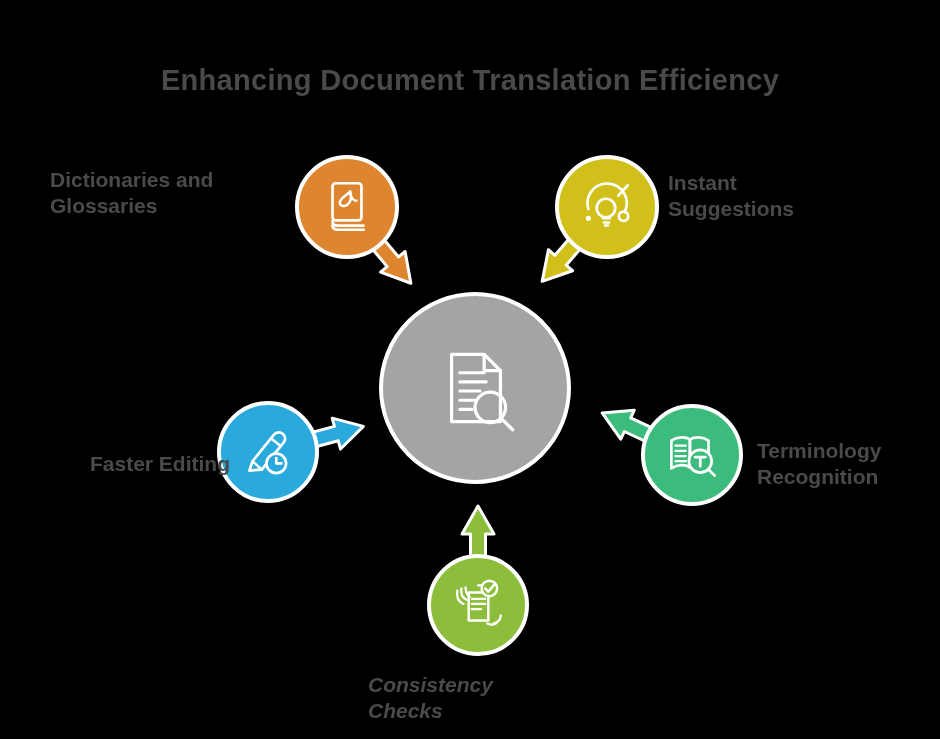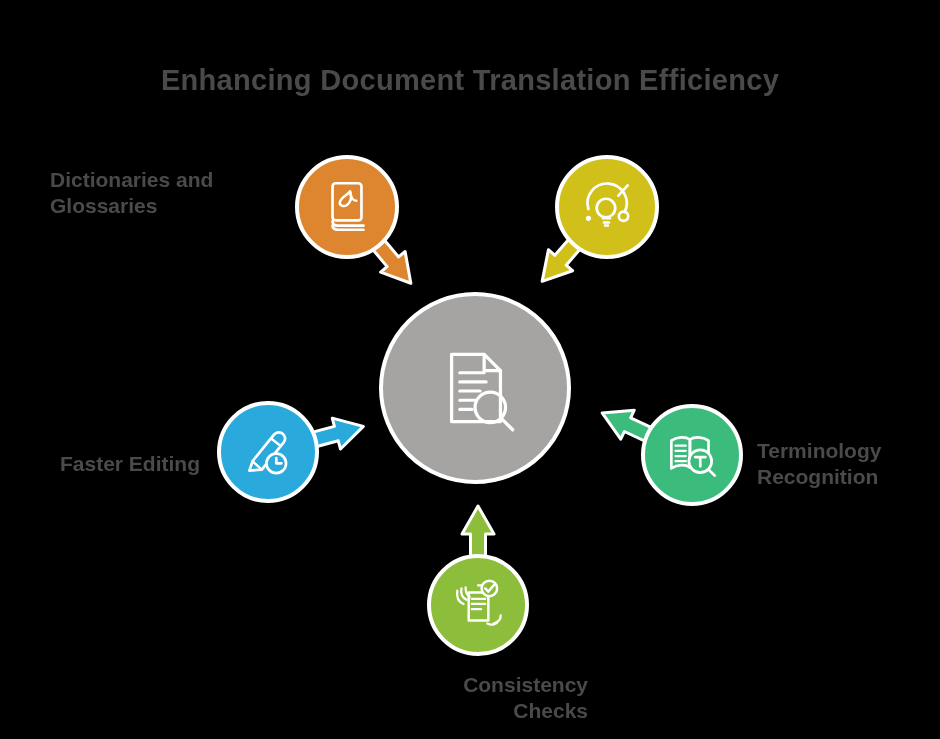--- a/index.html
+++ b/index.html
@@ -30,23 +30,23 @@
   .a-instant{left:590px;top:199px;transform:rotate(131deg);transform-origin:2px 25px;}
   .a-faster{left:288px;top:421px;transform:rotate(-15deg);transform-origin:2px 25px;}
   .a-term{left:669px;top:420px;transform:rotate(-155deg);transform-origin:2px 25px;}
   .a-consist{left:476px;top:557px;transform:rotate(-90deg);transform-origin:2px 25px;}
   .label{
     position:absolute;font-size:21px;line-height:1.24;font-weight:700;
     color:var(--text);white-space:pre-line;z-index:3;
   }
   .l-dict{left:50px;top:167px;width:232px;text-align:left;}
   .l-instant{left:668px;top:170px;width:220px;text-align:left;}
-  .l-faster{left:30px;top:451px;width:200px;text-align:center;}
+  .l-faster{left:30px;top:451px;width:200px;text-align:right;}
   .l-term{left:757px;top:438px;width:185px;text-align:left;}
-  .l-consist{left:368px;top:672px;width:220px;text-align:right;}
+  .l-consist{left:368px;top:672px;width:220px;text-align:left;font-style:italic;}
   .icon{display:block;}
   .icon path,.icon circle,.icon rect,.icon line{
     fill:none;stroke:var(--stroke);stroke-linecap:round;stroke-linejoin:round;
   }
 </style>
 </head>
 <body>
 
 <div class="canvas">
 
@@ -126,19 +126,21 @@
       <circle cx="41" cy="14" r="7.5" style="fill:var(--lightgreen)" stroke-width="2.4"></circle>
       <path d="M37 14 l3 3 l6 -7" stroke-width="2.4"></path>
       <path d="M30 11 h4" stroke-width="2.2"></path>
       <path d="M10 16 c-1 6 1 11 6 13 M14 14 c-1 5 1 9 5 11 M18 13 c0 4 1 7 4 9" stroke-width="2.2"></path>
       <path d="M52 40 c0 4 -3 7 -7 8 M50 45 c-2 4 -7 5 -11 3" stroke-width="2.2"></path>
     </svg>
   </div>
 
   <div class="label l-dict">Dictionaries and
 Glossaries</div>
+  <div class="label l-instant">Instant
+Suggestions</div>
   <div class="label l-faster">Faster Editing</div>
   <div class="label l-term">Terminology
 Recognition</div>
   <div class="label l-consist">Consistency
 Checks</div>
 
 </div>
 
 </body></html>

